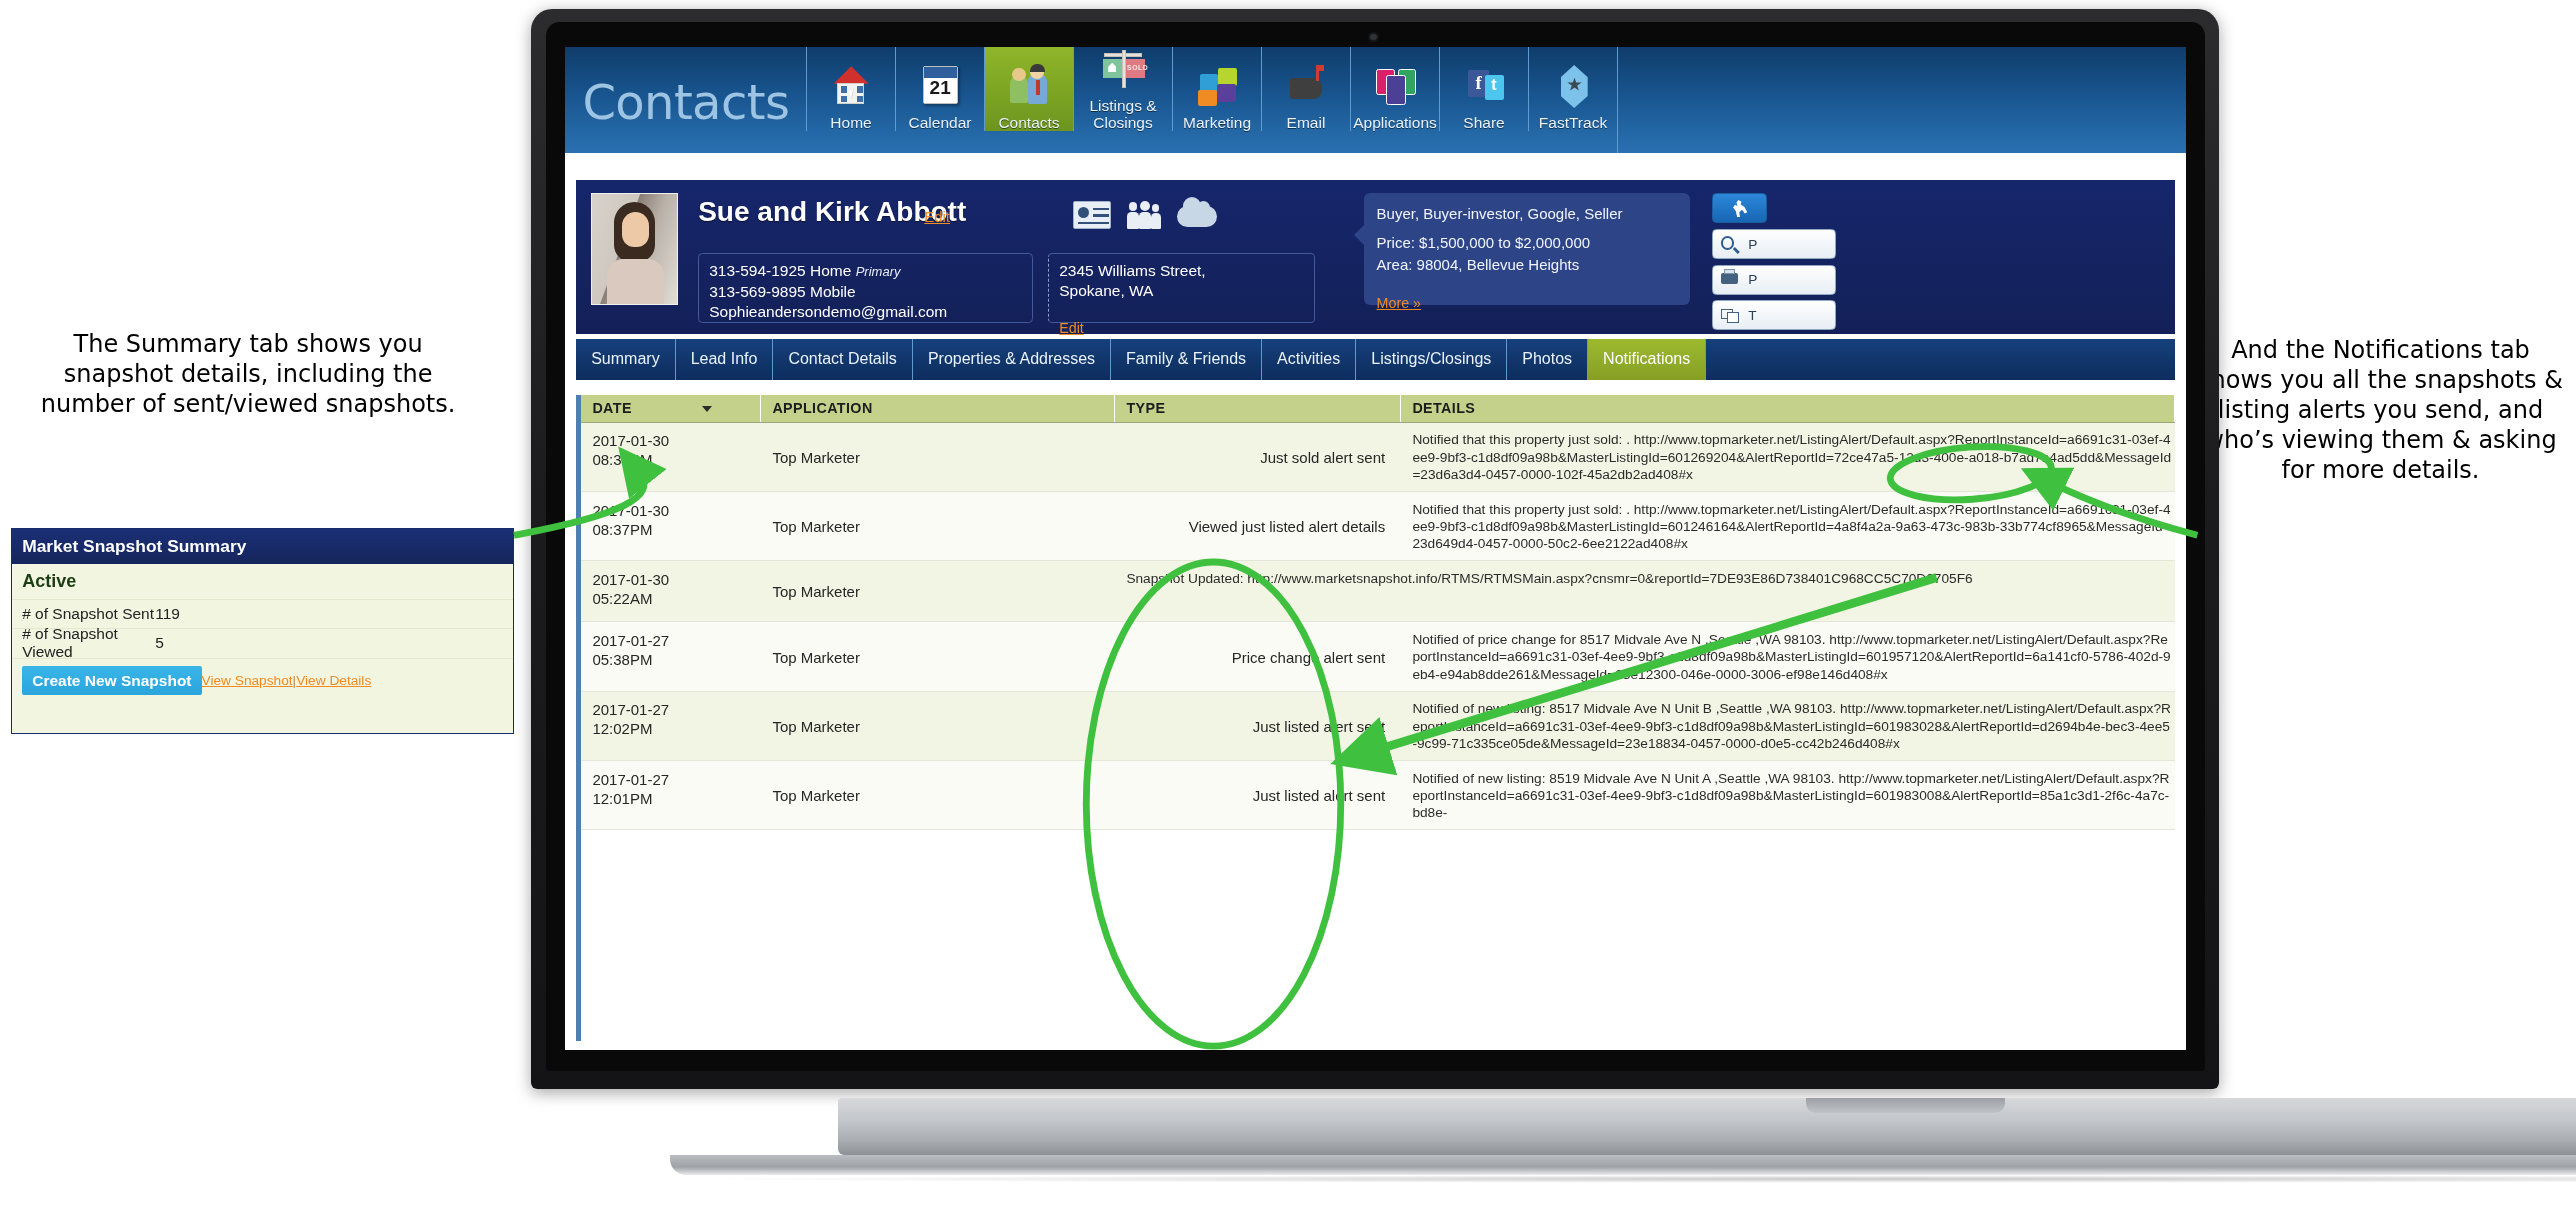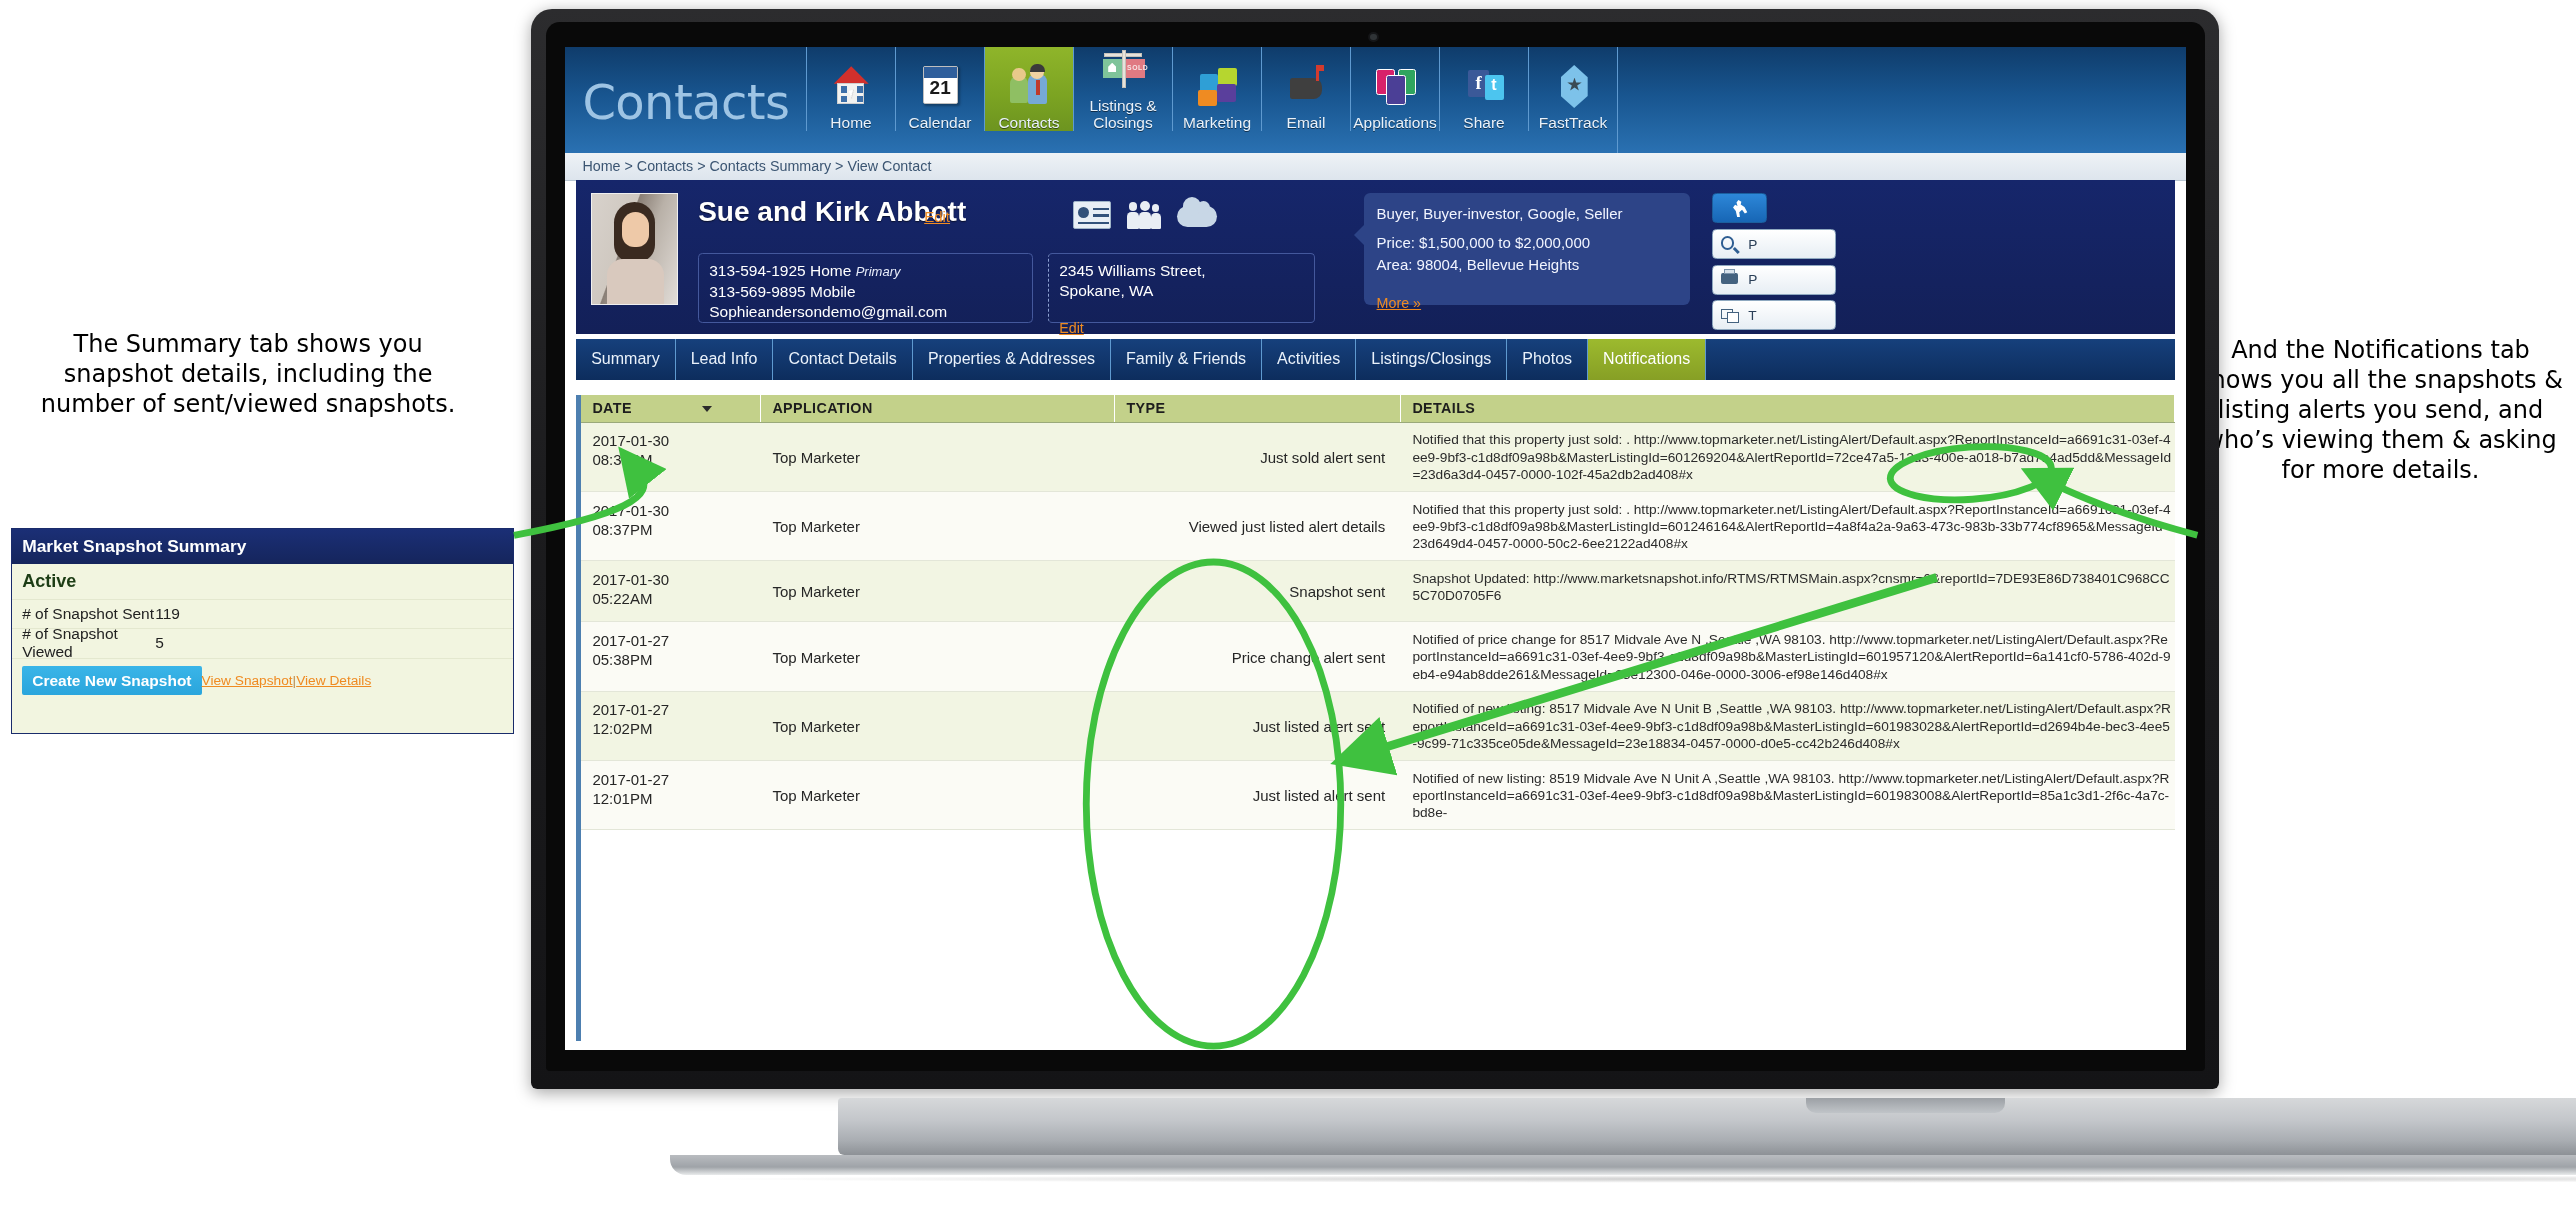--- a/index.html
+++ b/index.html
@@ -391,23 +391,20 @@
                 <div class="ic-ft"></div>
                   <div class="ic-ft-star"></div>
               </div>
               <div class="nav-label">FastTrack</div>
             </div>
 
             <div class="nav-filler"></div>
           </div>
         </div>
 
-        <div class="crumbs">
-          <span>Home  &gt;  Contacts  &gt;  Contacts Summary  &gt;  View Contact</span>
-        </div>
 
         <div class="chead">
           <div class="avatar">
             <div class="av-bg"></div>
               <div class="av-hair"></div>
               <div class="av-face"></div>
               <div class="av-body"></div>
           </div>
           <div class="cname">Sue and Kirk Abbott</div>
           <div class="cname-edit">Edit</div>
@@ -518,21 +515,20 @@
             <div class="td td-type">Viewed just listed alert details</div>
             <div class="td td-det">Notified that this property just sold: . http://www.topmarketer.net/ListingAlert/Default.aspx?ReportInstanceId=a6691c31-03ef-4ee9-9bf3-c1d8df09a98b&amp;MasterListingId=601246164&amp;AlertReportId=4a8f4a2a-9a63-473c-983b-33b774cf8965&amp;MessageId=23d649d4-0457-0000-50c2-6ee2122ad408#x</div>
           </div>
 
           <div class="trow odd">
             <div class="td td-date">
               <div>2017-01-30</div>
                 <div>05:22AM</div>
             </div>
             <div class="td td-app">Top Marketer</div>
-            <div class="td td-type">Snapshot sent</div>
             <div class="td td-det">Snapshot Updated: http://www.marketsnapshot.info/RTMS/RTMSMain.aspx?cnsmr=0&amp;reportId=7DE93E86D738401C968CC5C70D0705F6</div>
           </div>
 
           <div class="trow even">
             <div class="td td-date">
               <div>2017-01-27</div>
                 <div>05:38PM</div>
             </div>
             <div class="td td-app">Top Marketer</div>
             <div class="td td-type">Price change alert sent</div>

